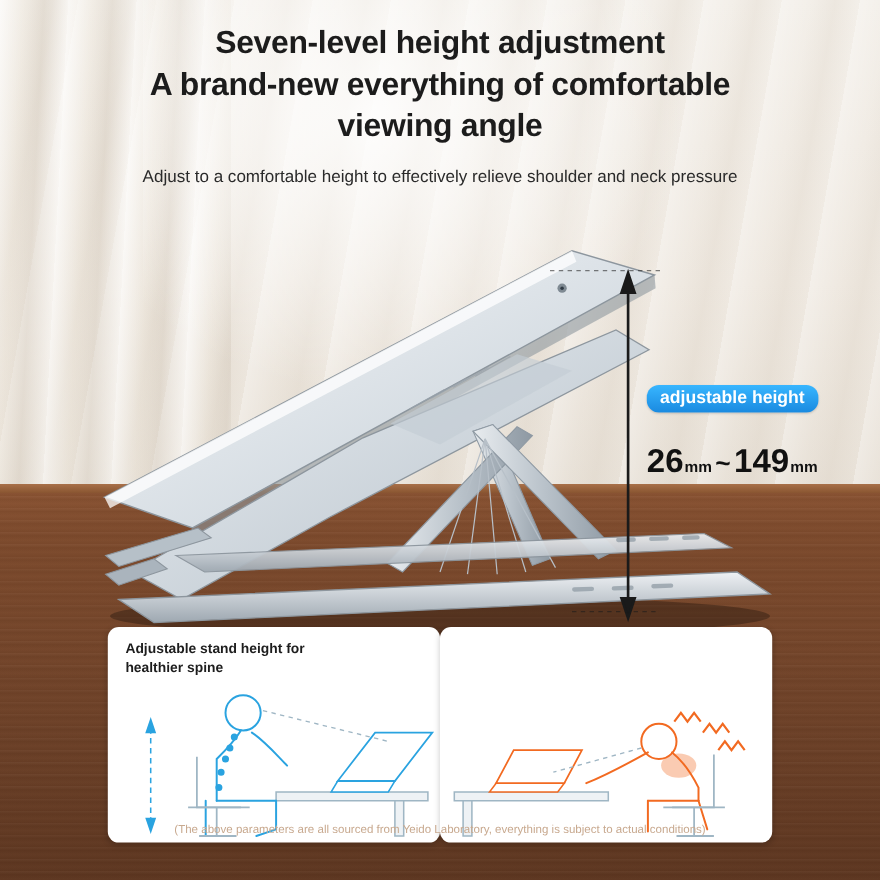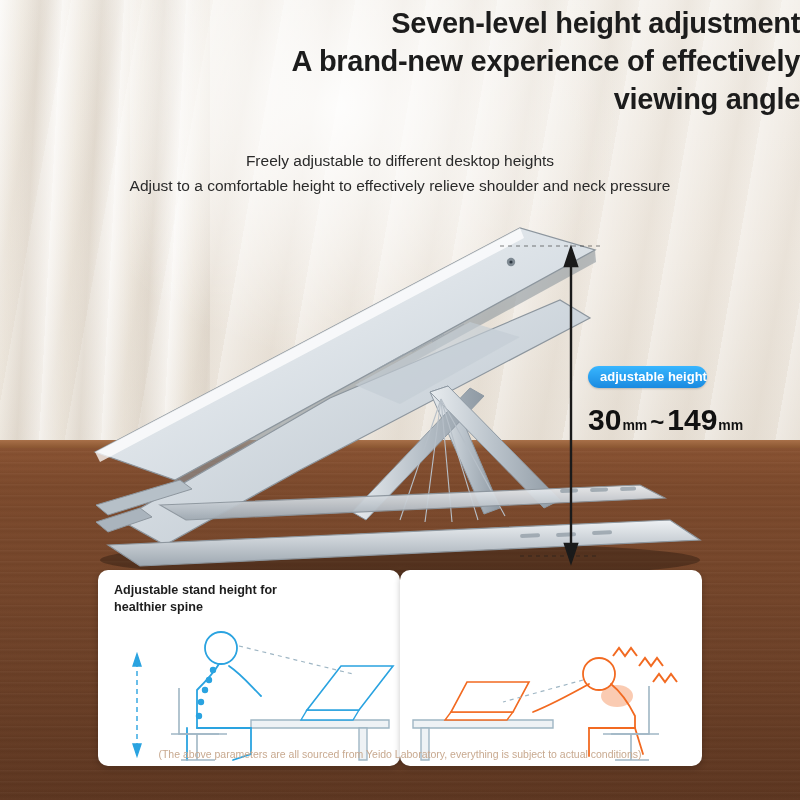--- a/index.html
+++ b/index.html
@@ -80,23 +80,23 @@
     position: absolute;
     left: 0; top: 440px;
     width: 800px; height: 8px;
     background: linear-gradient(to bottom, #a4apx, #9b6440);
     background: linear-gradient(to bottom, #a87049, #8a5631);
   }
 
   
   .headline {
     position: absolute;
-    left: 0; top: 4px;
-    width: 800px;
-    text-align: right;
+    left: 0; top: 20px;
+    width: 800px;
+    text-align: center;
     color: #1c1c1c;
     font-size: 29px;
     line-height: 38px;
     font-weight: bold;
     letter-spacing: -0.3px;
   }
   .subline {
     position: absolute;
     left: 0; top: 148px;
     width: 800px;
@@ -106,26 +106,26 @@
     line-height: 25px;
     font-weight: normal;
   }
 
   
   .art { position: absolute; left: 0; top: 0; width: 800px; height: 800px; pointer-events: none; }
 
   
   .badge {
     position: absolute;
-    left: 588px; top: 366px;
-    padding: 3px 0 4px 12px;
+    left: 588px; top: 350px;
+    padding: 3px 12px 4px 12px;
     border-radius: 11px;
     background: linear-gradient(to bottom, #38b6ff, #1a8ae0);
     color: #ffffff;
-    font-size: 13px;
+    font-size: 16px;
     font-weight: bold;
     white-space: nowrap;
     box-shadow: 0 1px 2px rgba(0,0,0,.18);
   }
   .range {
     position: absolute;
     left: 588px; top: 403px;
     color: #111;
     font-size: 30px;
     font-weight: bold;
@@ -191,25 +191,24 @@
     <div class="curtain-left"></div>
     <div class="window-glow"></div>
   </div>
   <div class="desk">
     <div class="desk-grain"></div>
   </div>
   <div class="desk-edge"></div>
 
   <div class="headline">
     <div>Seven-level height adjustment</div>
-    <div>A brand-new experience of effectively</div>
+    <div>A brand-new everything of comfortable</div>
     <div>viewing angle</div>
   </div>
   <div class="subline">
-    <div>Freely adjustable to different desktop heights</div>
     <div>Adjust to a comfortable height to effectively relieve shoulder and neck pressure</div>
   </div>
 
   <svg class="art" viewBox="0 0 800 800">
     <defs>
       <linearGradient id="alum" x1="0" y1="0" x2="0" y2="1">
         <stop offset="0%" stop-color="#f2f4f6"></stop>
         <stop offset="45%" stop-color="#cfd6dc"></stop>
         <stop offset="100%" stop-color="#9fa9b2"></stop>
       </linearGradient>
@@ -291,21 +290,21 @@
       <line x1="571" y1="262" x2="571" y2="548"></line>
       <polygon points="571,248 565,266 577,266"></polygon>
       <polygon points="571,562 565,544 577,544"></polygon>
       <line x1="500" y1="246" x2="600" y2="246" stroke-width="1" stroke-dasharray="4 4" opacity="0.55"></line>
       <line x1="520" y1="556" x2="600" y2="556" stroke-width="1" stroke-dasharray="4 4" opacity="0.55"></line>
     </g>
   </svg>
 
   <div class="badge">adjustable height</div>
   <div class="range">
-    <span>30</span><span class="unit">mm</span><span class="tilde">~</span><span>149</span><span class="unit">mm</span>
+    <span>26</span><span class="unit">mm</span><span class="tilde">~</span><span>149</span><span class="unit">mm</span>
   </div>
 
   <div class="panels">
 
     <div class="panel">
       <svg class="panel-art" viewBox="0 0 296 196">
 
         <path d="M150 150 L288 150 L288 158 L150 158 Z" fill="#eef2f5" stroke="#9fb6c4" stroke-width="1.4"></path>
         <path d="M258 158 L266 158 L266 190 L258 190 Z" fill="#eef2f5" stroke="#9fb6c4" stroke-width="1.4"></path>
 

